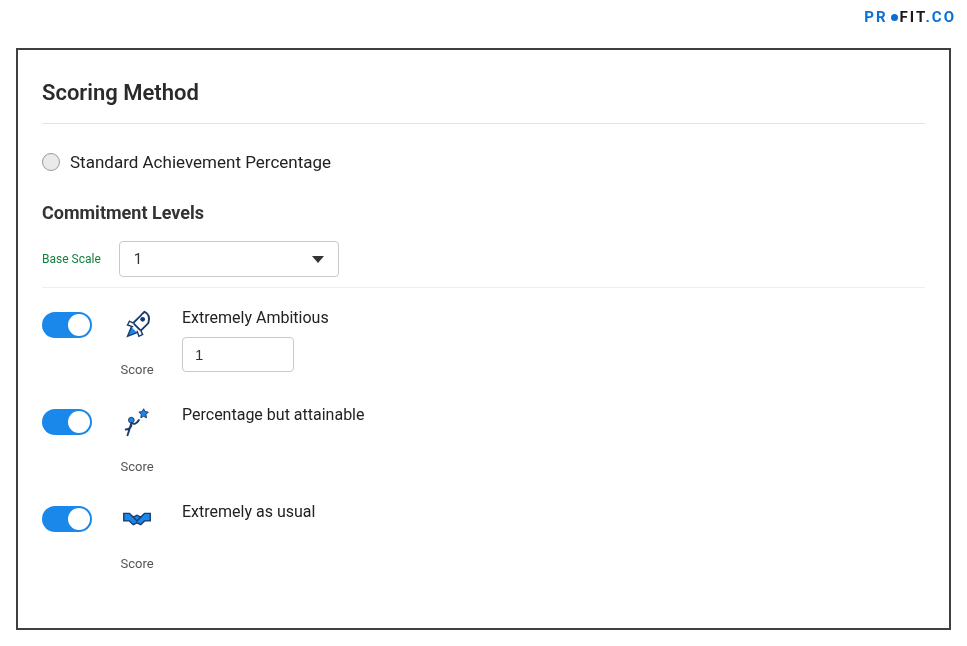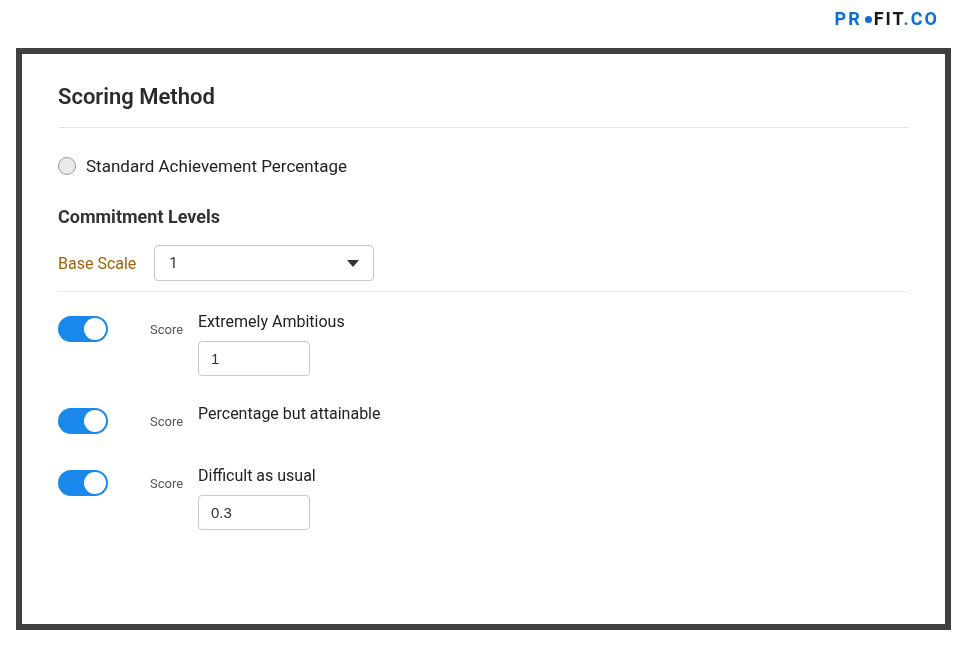--- a/index.html
+++ b/index.html
@@ -7,37 +7,37 @@
     font-family: -apple-system, BlinkMacSystemFont, "Segoe UI", Roboto, Helvetica, Arial, sans-serif;
     background: #fff;
     width: 967px;
     height: 646px;
     position: relative;
     color: #222;
   }
   .brand {
     position: absolute;
     top: 8px;
-    right: 28px;
+    right: 11px;
     font-weight: 700;
-    font-size: 18px;
+    font-size: 15px;
     letter-spacing: 2px;
   }
   .brand .blue { color: #0a6fd6; }
   .brand .dark { color: #1a1a1a; }
   .brand .dot { display: inline-block; width: 7px; height: 7px; background: #0a6fd6; border-radius: 50%; margin: 0 2px 0 3px; vertical-align: middle; position: relative; top: -1px;}
   .panel {
     position: absolute;
     top: 48px;
     left: 16px;
     right: 16px;
     bottom: 16px;
-    border: 6px solid #404040;
-    background: #fff;
-    padding: 30px 36px;
+    border: 2px solid #404040;
+    background: #fff;
+    padding: 30px 24px;
     overflow: hidden;
   }
   .title {
     font-size: 22px;
     font-weight: 600;
     color: #2b2b2b;
     margin-bottom: 18px;
   }
   .hr {
     border: none;
@@ -85,22 +85,22 @@
     font-weight: 700;
     margin-bottom: 18px;
   }
   .basescale-row {
     display: flex;
     align-items: center;
     gap: 18px;
     margin-bottom: 10px;
   }
   .basescale-label {
-    font-size: 16px;
-    color: #a16207;
+    font-size: 12px;
+    color: #15803d;
   }
   .select-box {
     display: flex;
     align-items: center;
     justify-content: space-between;
     border: 1px solid #c9c9c9;
     border-radius: 4px;
     padding: 8px 14px;
     width: 220px;
     font-size: 15px;
@@ -139,20 +139,21 @@
     position: absolute;
     top: 2px;
     right: 2px;
     width: 22px;
     height: 22px;
     border-radius: 50%;
     background: #fff;
   }
   .icon-cell {
     display: flex;
+    flex-direction: column;
     align-items: center;
     width: 46px;
     gap: 20px;
   }
   .icon-cell .score-label {
     font-size: 13px;
     color: #555;
   }
   .icon-svg { width: 36px; height: 34px; }
   .level-text {
@@ -247,18 +248,17 @@
       <div class="knob"></div>
     </div>
     <div class="icon-cell">
       <svg class="icon-svg" viewBox="0 0 36 36">
         <path d="M4 12 L10 12 L14 16 L18 14 L22 16 L26 12 L32 12 L32 20 L26 20 L22 24 L18 22 L14 24 L10 20 L4 20 Z" fill="#1a88ea" stroke="#1a3a6b" stroke-width="1.5"></path>
         <path d="M14 16 L18 20 L22 16" fill="none" stroke="#1a3a6b" stroke-width="1.5"></path>
       </svg>
       <span class="score-label">Score</span>
     </div>
     <div class="level-text">
-      <span class="level-title">Difficult as usual</span>
-      <input class="score-input" value="0.3" style="">
+      <span class="level-title">Extremely as usual</span>
     </div>
   </div>
 
 </div>
 
 </body></html>

